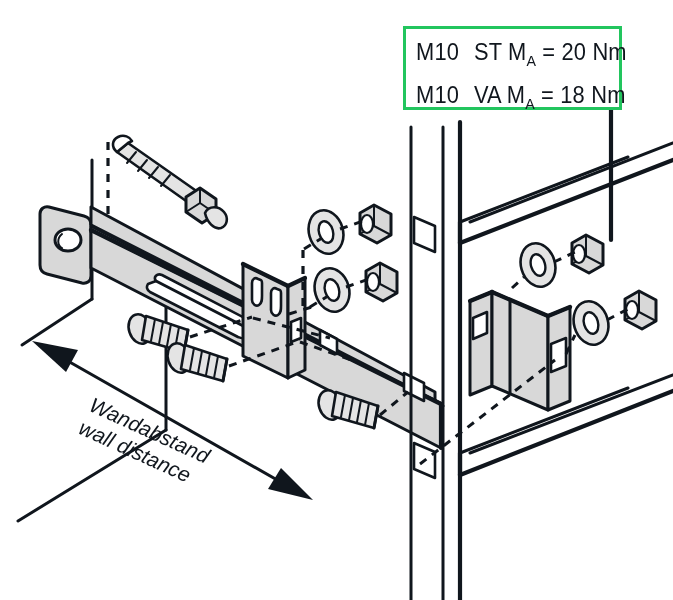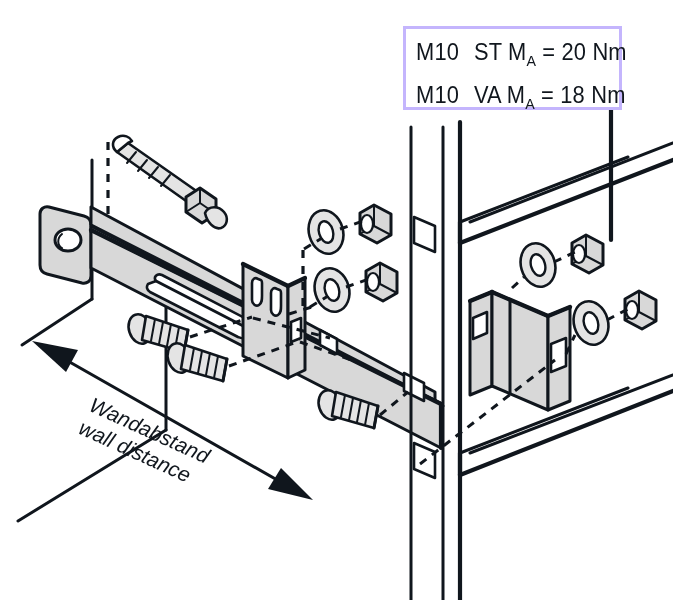--- a/index.html
+++ b/index.html
@@ -24,21 +24,21 @@
     width: 673px;
     height: 600px;
     display: block;
   }
   .callout-box {
     position: absolute;
     left: 403px;
     top: 26px;
     width: 219px;
     height: 84px;
-    border: 3px solid #c4b5fd;
+    border: 3px solid #22c55e;
     background: #ffffff;
     box-sizing: border-box;
     padding: 6px 16px 0 10px;
   }
   .callout-line {
     font-size: 23px;
     line-height: 34px;
     color: #10161d;
     white-space: nowrap;
     letter-spacing: 0.2px;

